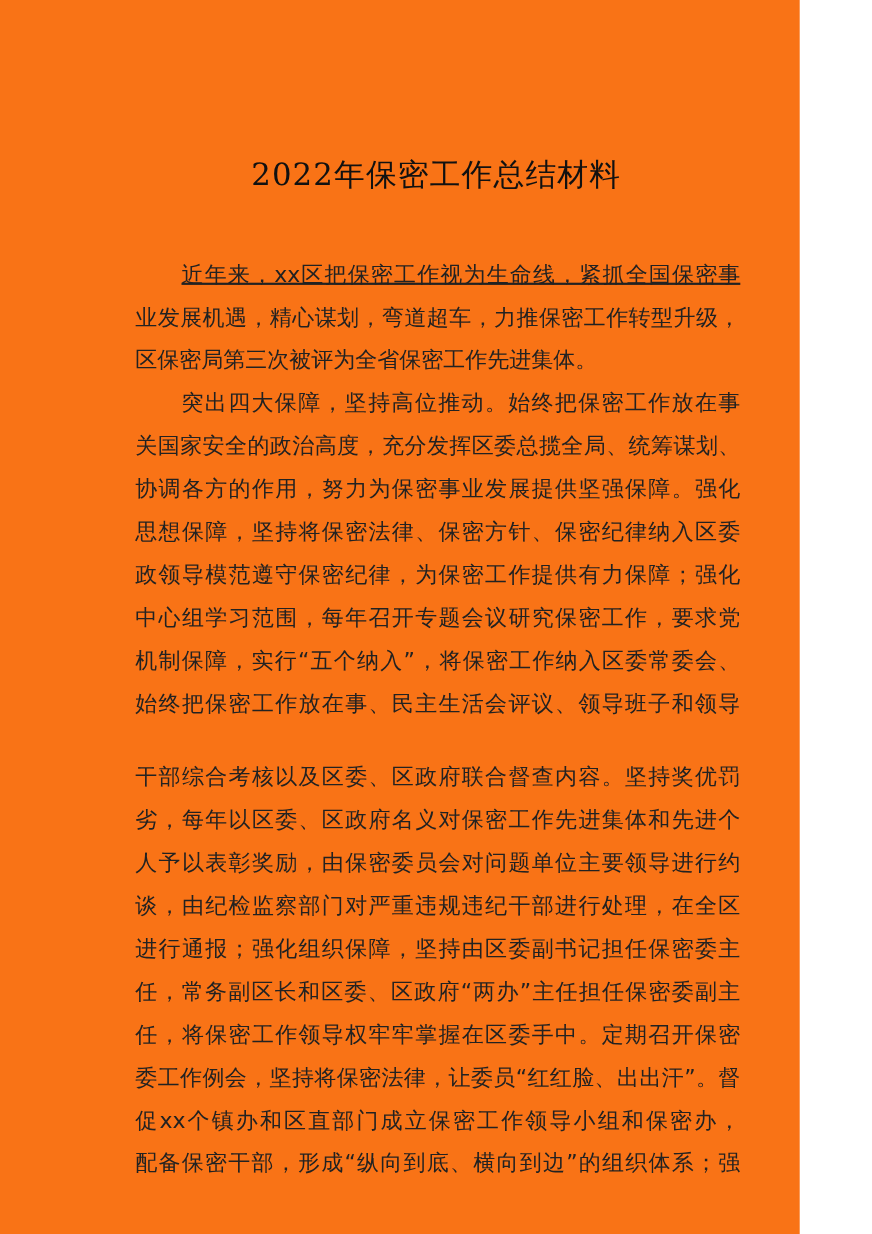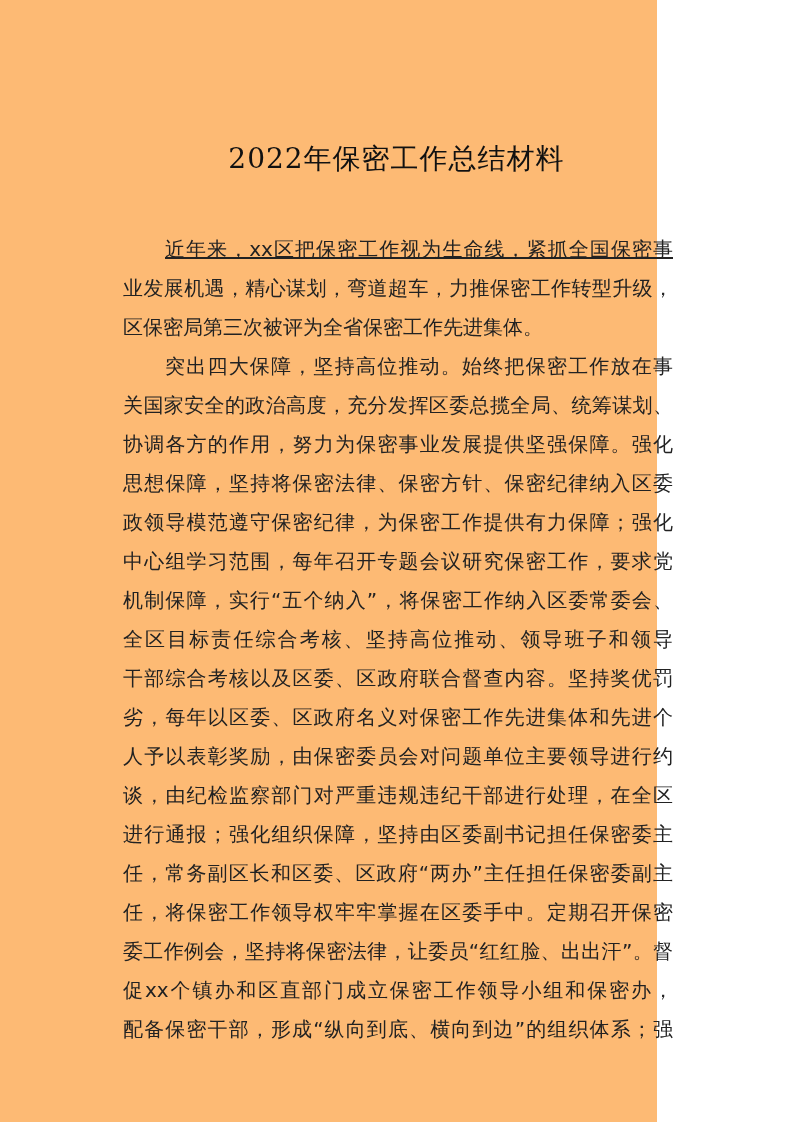--- a/index.html
+++ b/index.html
@@ -1,18 +1,18 @@
 <!DOCTYPE html>
 <html><head>
 <meta charset="utf-8">
 <style>
   html, body { margin: 0; padding: 0; background: #ffffff; }
   body { width: 793px; height: 1122px; position: relative; overflow: hidden; }
   .page {
-    position: absolute; left: 0; top: 0; width: 657px; height: 1122px; background: #fdba74;
+    position: absolute; left: 0; top: 0; width: 727px; height: 1122px; background: #f97316;
   }
   .title {
     position: absolute; left: 0; top: 140px; width: 793px; text-align: center;
     font-family: "DejaVu Serif", "Liberation Serif", serif;
     font-size: 28px; color: #111; letter-spacing: 1px; margin: 0; font-weight: normal;
   }
   .body {
     position: absolute; left: 123px; top: 230px; width: 550px;
     font-family: "DejaVu Sans", "Liberation Sans", sans-serif;
     font-size: 20px; line-height: 39px; color: #222;
@@ -35,22 +35,22 @@
         <span class="line last" style="width: 550px;">区保密局第三次被评为全省保密工作先进集体。</span>
       </div>
     <div id="para-1">
         <span class="line indent" style="width: 508px;">突出四大保障，坚持高位推动。始终把保密工作放在事</span>
         <span class="line" style="width: 550px;">关国家安全的政治高度，充分发挥区委总揽全局、统筹谋划、</span>
         <span class="line" style="width: 550px;">协调各方的作用，努力为保密事业发展提供坚强保障。强化</span>
         <span class="line" style="width: 550px;">思想保障，坚持将保密法律、保密方针、保密纪律纳入区委</span>
         <span class="line" style="width: 550px;">政领导模范遵守保密纪律，为保密工作提供有力保障；强化</span>
         <span class="line" style="width: 550px;">中心组学习范围，每年召开专题会议研究保密工作，要求党</span>
         <span class="line" style="width: 550px;">机制保障，实行“五个纳入”，将保密工作纳入区委常委会、</span>
-        <span class="line" style="width: 550px;">全区目标责任综合考核、坚持高位推动、领导班子和领导</span>
-        <span class="line" style="width: 550px;">干部综合考核以及区委、区政府联合督查内容。坚持奖优罚</span>
+        <span class="line" style="width: 550px;">始终把保密工作放在事、民主生活会评议、领导班子和领导</span>
+        <span class="line" style="width: 550px; margin-top: 28px;">干部综合考核以及区委、区政府联合督查内容。坚持奖优罚</span>
         <span class="line" style="width: 550px;">劣，每年以区委、区政府名义对保密工作先进集体和先进个</span>
         <span class="line" style="width: 550px;">人予以表彰奖励，由保密委员会对问题单位主要领导进行约</span>
         <span class="line" style="width: 550px;">谈，由纪检监察部门对严重违规违纪干部进行处理，在全区</span>
         <span class="line" style="width: 550px;">进行通报；强化组织保障，坚持由区委副书记担任保密委主</span>
         <span class="line" style="width: 550px;">任，常务副区长和区委、区政府“两办”主任担任保密委副主</span>
         <span class="line" style="width: 550px;">任，将保密工作领导权牢牢掌握在区委手中。定期召开保密</span>
         <span class="line" style="width: 550px;">委工作例会，坚持将保密法律，让委员“红红脸、出出汗”。督</span>
         <span class="line" style="width: 550px;">促xx个镇办和区直部门成立保密工作领导小组和保密办，</span>
         <span class="line" style="width: 550px;">配备保密干部，形成“纵向到底、横向到边”的组织体系；强</span>
       </div>

